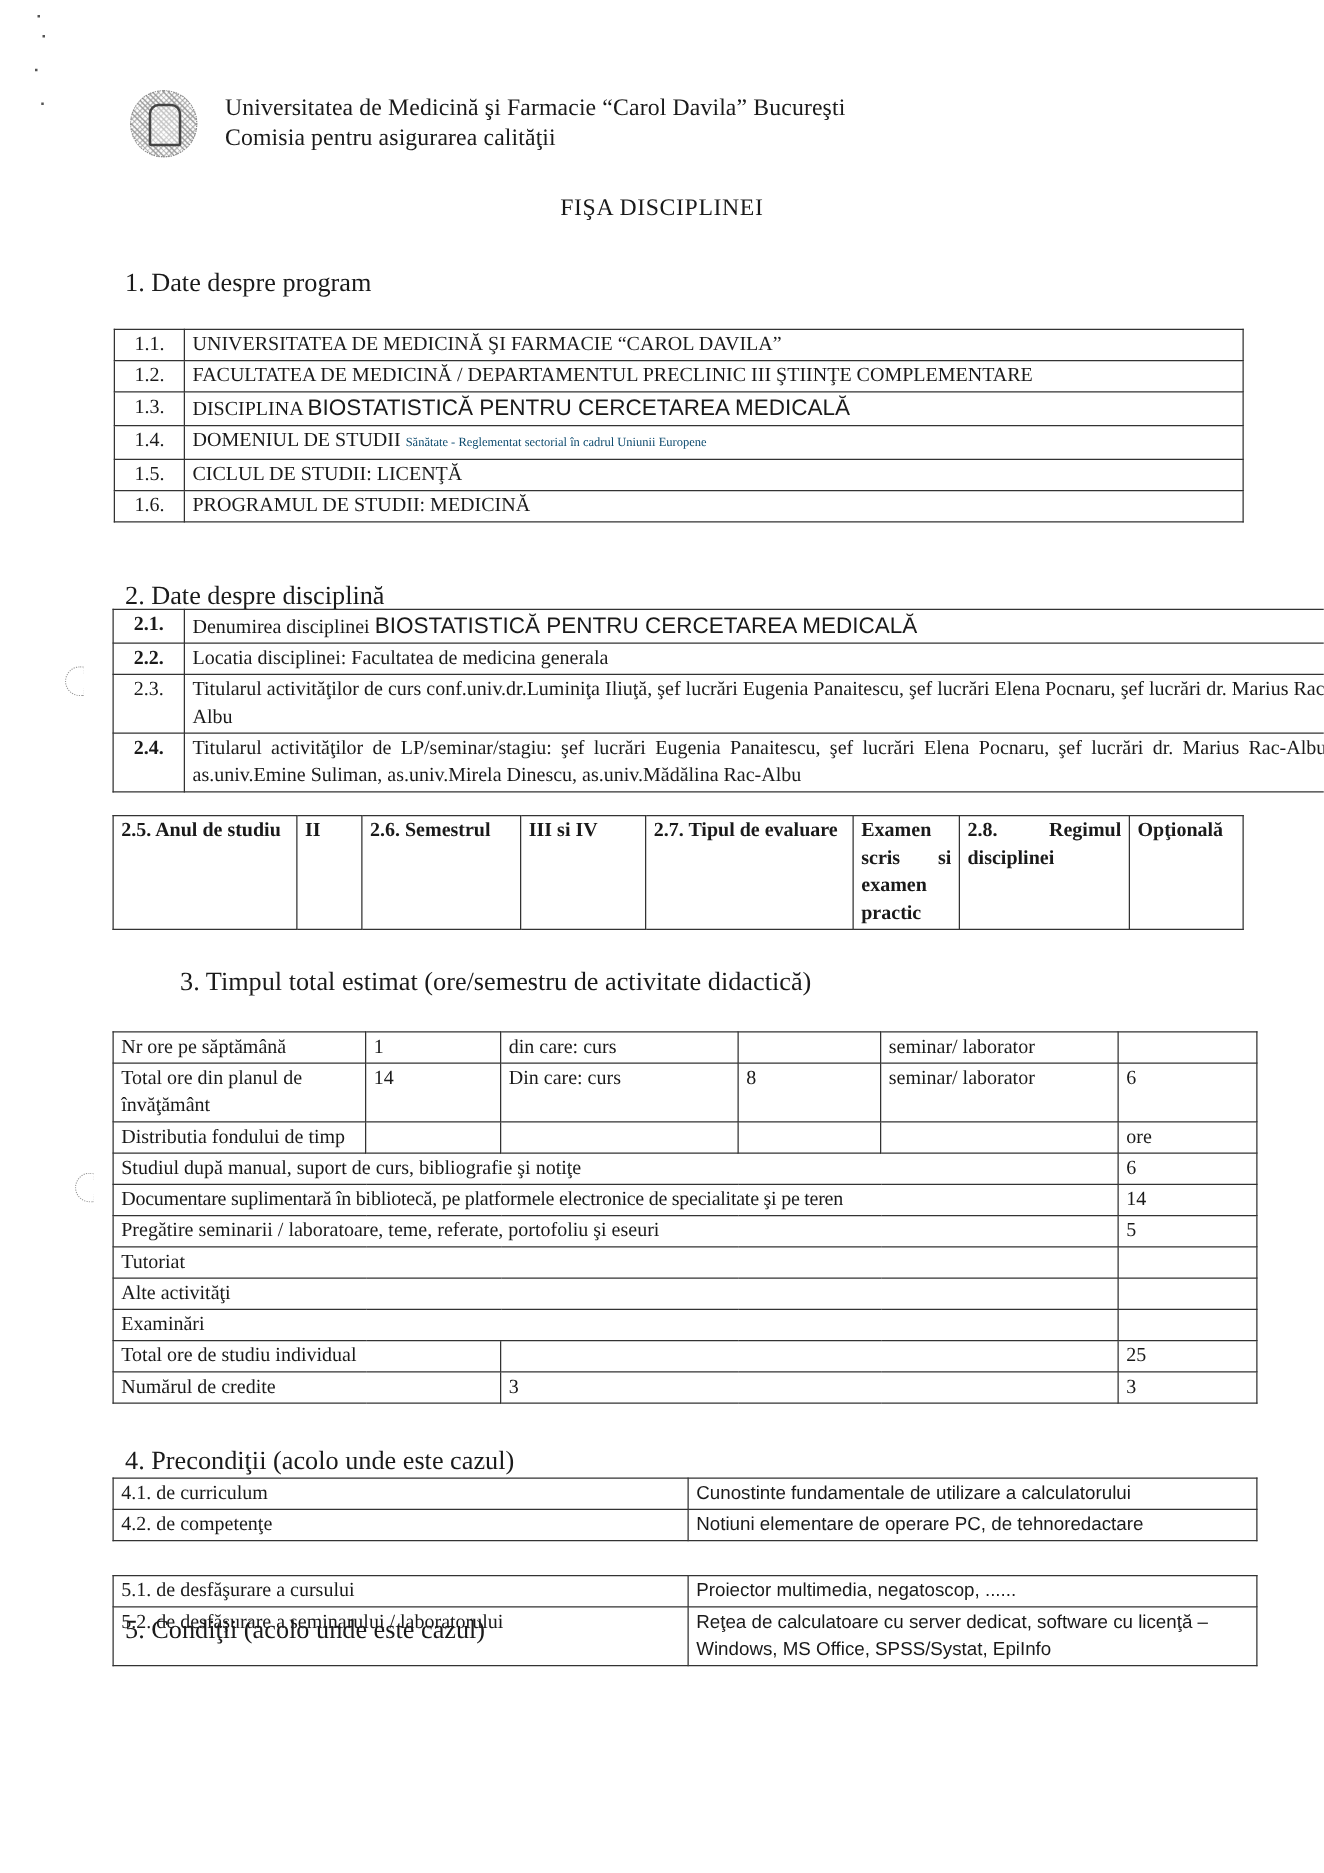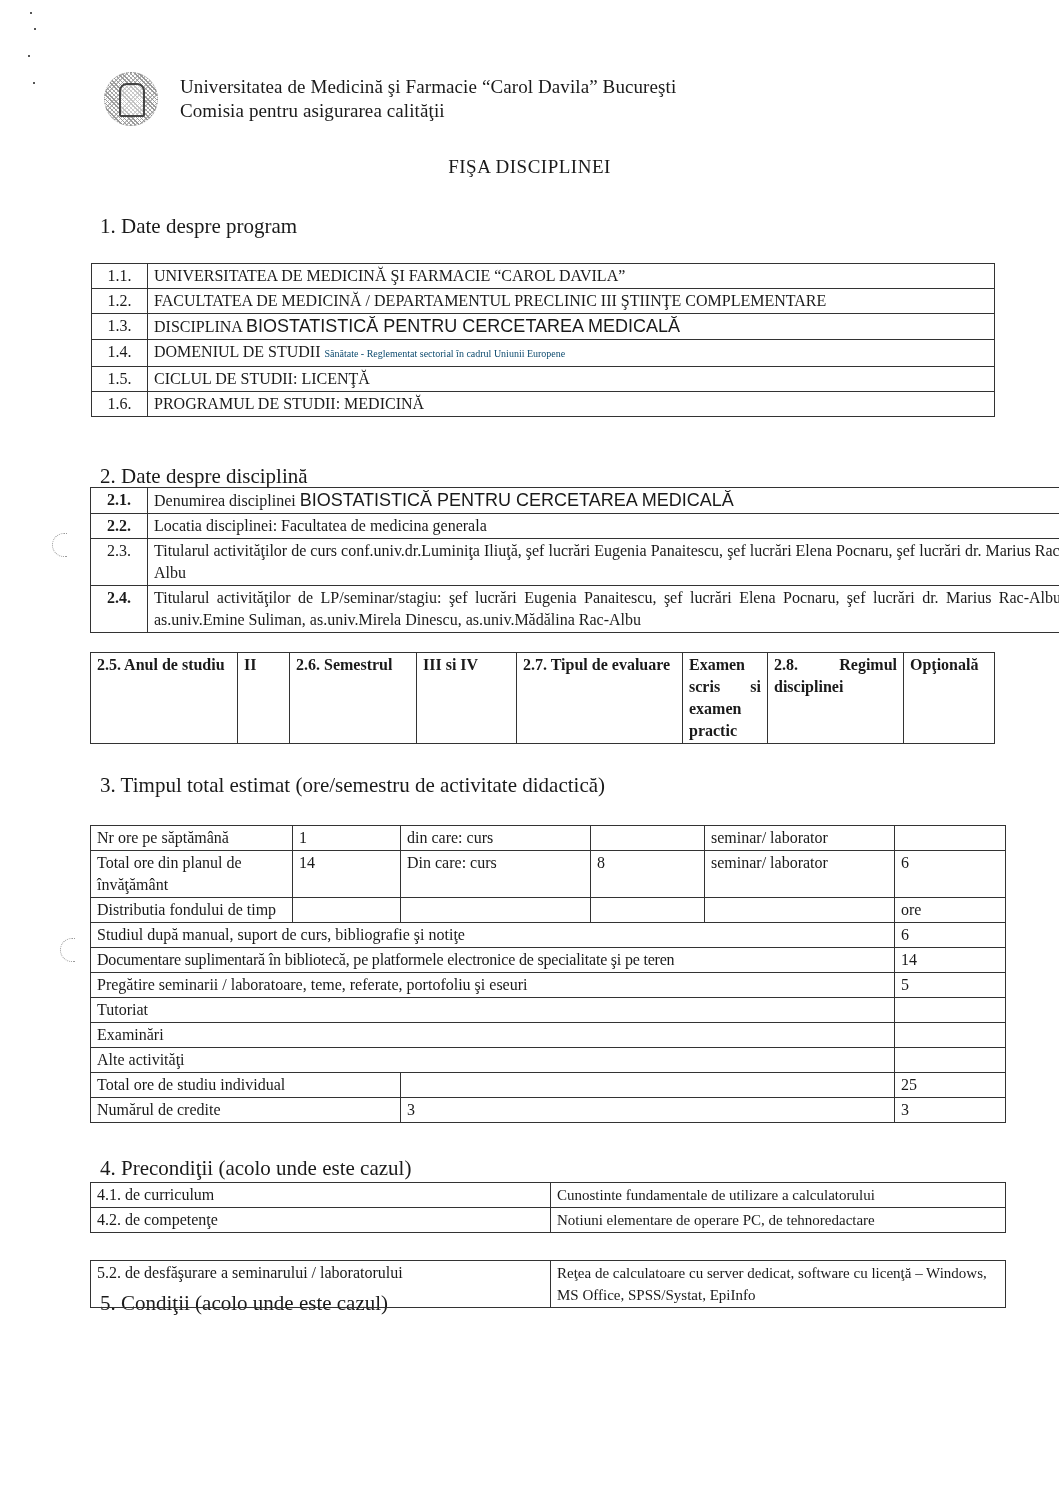--- a/index.html
+++ b/index.html
@@ -22,21 +22,21 @@
   .header-line { left: 180px; font-size: 19px; letter-spacing: 0.1px; }
   .doc-title { left: 0; width: 1059px; top: 156px; text-align: center; font-size: 19px; letter-spacing: 0.5px; }
   .section-title { left: 100px; font-size: 21px; }
   table { border-collapse: collapse; position: absolute; table-layout: fixed; }
   td {
     border: 1px solid #333; font-size: 16px; line-height: 22px; padding: 1px 6px;
     vertical-align: top;
   }
   td.num { text-align: center; }
   td.justify { text-align: justify; }
-  .sans { font-family: Liberation Serif, serif; }
+  .sans { font-family: Liberation Sans, sans-serif; }
   .big-sans { font-family: "Liberation Sans", "DejaVu Sans", sans-serif; font-size: 18px; }
   .small-sans { font-family: Liberation Serif, serif; font-size: 10px; color: #0c4a6e; }
   .scan-mark { width: 14px; height: 22px; border: 1px dotted #999; border-right: none; border-radius: 12px 0 0 12px; }
   .dot { width: 2px; height: 2px; background: #555; }
 </style>
 </head>
 <body>
 
 <div class="abs dot" style="left:30px;top:12px;"></div>
 <div class="abs dot" style="left:34px;top:28px;"></div>
@@ -128,21 +128,21 @@
     <td>2.6. Semestrul</td>
     <td>III si IV</td>
     <td class="justify">2.7. Tipul de evaluare</td>
     <td class="justify">Examen scris si examen practic</td>
     <td class="justify">2.8. Regimul disciplinei</td>
     <td style="word-break:break-all">Opţională</td>
   </tr>
 </tbody>
   </table>
 
-<div class="abs section-title" style="top:773px;">3.  Timpul total estimat (ore/semestru de activitate didactică)</div>
+<div class="abs section-title" style="top:773px;margin-left:44px;">3.  Timpul total estimat (ore/semestru de activitate didactică)</div>
 <table style="left:90px; top:825px; width:916px;">
   <colgroup>
     <col style="width:202px">
       <col style="width:108px">
       <col style="width:190px">
     <col style="width:114px">
       <col style="width:190px">
       <col>
   </colgroup>
   <tbody>
@@ -180,25 +180,25 @@
   </tr>
   <tr>
     <td colspan="5">Pregătire seminarii / laboratoare, teme, referate, portofoliu şi eseuri</td>
     <td>5</td>
   </tr>
   <tr>
     <td colspan="5">Tutoriat</td>
     <td></td>
   </tr>
   <tr>
+    <td colspan="5">Alte activităţi</td>
+    <td></td>
+  </tr>
+  <tr>
     <td colspan="5">Examinări</td>
-    <td></td>
-  </tr>
-  <tr>
-    <td colspan="5">Alte activităţi</td>
     <td></td>
   </tr>
   <tr>
     <td colspan="2">Total ore de studiu individual</td>
     <td colspan="3"></td>
     <td>25</td>
   </tr>
   <tr>
     <td colspan="2">Numărul de credite</td>
     <td colspan="3">3</td>
@@ -225,18 +225,22 @@
 </tbody>
   </table>
 
 <div class="abs section-title" style="top:1291px;">5.  Condiţii (acolo unde este cazul)</div>
 <table style="left:90px; top:1260px; width:916px;">
   <colgroup>
       <col style="width:460px">
       <col>
     </colgroup>
   <tbody>
+      <tr>
+    <td>5.1.  de desfăşurare a cursului</td>
+    <td class="sans" style="font-size:15px;">Proiector multimedia, negatoscop, ......</td>
+  </tr>
   <tr>
     <td>5.2. de desfăşurare a seminarului / laboratorului</td>
     <td class="sans" style="font-size:15px;">Reţea de calculatoare cu server dedicat, software cu licenţă – Windows, MS Office, SPSS/Systat, EpiInfo</td>
   </tr>
 </tbody>
   </table>
 
 </body></html>

